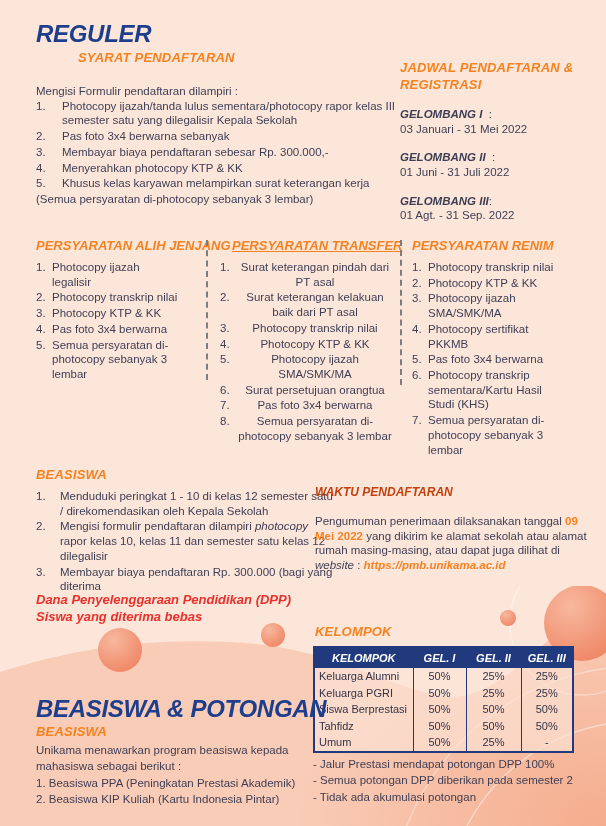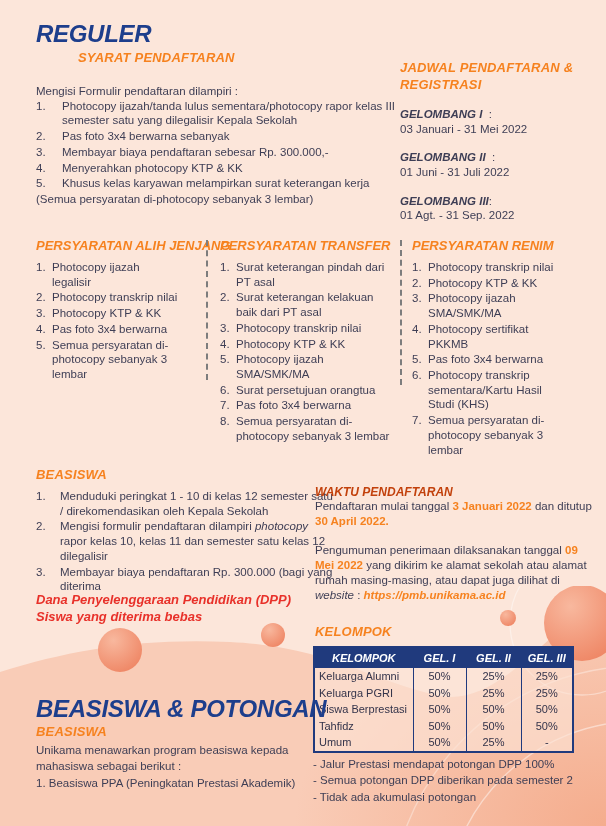--- a/index.html
+++ b/index.html
@@ -124,22 +124,22 @@
       <li>Photocopy transkrip nilai</li>
       <li>Photocopy KTP &amp; KK</li>
       <li>Pas foto 3x4 berwarna</li>
       <li>Semua persyaratan di-photocopy sebanyak 3 lembar</li>
     </ol>
   </div>
 
   <div class="abs dash-sep" style="left:206px; top:240px; height:140px;"></div>
 
   <div class="abs" style="left:220px; top:238px; width:178px;">
-    <div class="col-head" style="">PERSYARATAN TRANSFER</div>
-    <ol class="num gut16 body-txt" style="margin-top:7px; width:174px;">
+    <div class="col-head" style="margin-left:12px;text-decoration:underline;">PERSYARATAN TRANSFER</div>
+    <ol class="num gut16 body-txt" style="margin-top:7px; width:174px;text-align:center;">
       <li>Surat keterangan pindah dari PT asal</li>
       <li>Surat keterangan kelakuan baik dari PT asal</li>
       <li>Photocopy transkrip nilai</li>
       <li>Photocopy KTP &amp; KK</li>
       <li>Photocopy ijazah SMA/SMK/MA</li>
       <li>Surat persetujuan orangtua</li>
       <li>Pas foto 3x4 berwarna</li>
       <li>Semua persyaratan di-photocopy sebanyak 3 lembar</li>
     </ol>
   </div>
@@ -169,21 +169,20 @@
     </ol>
   </div>
 
   <div class="abs red-note" style="left:36px; top:592px;">
     <div>Dana Penyelenggaraan Pendidikan (DPP)</div>
     <div>Siswa yang diterima bebas</div>
   </div>
 
   <div class="abs" style="left:315px; top:485px; width:284px;">
     <div class="waktu-head">WAKTU PENDAFTARAN</div>
-    <div class="body-txt"><span>Pendaftaran mulai tanggal </span><span class="orange-b">3 Januari 2022</span><span> dan ditutup </span><span class="orange-b">30 April 2022.</span></div>
     <div class="body-txt" style="margin-top:15px;"><span>Pengumuman penerimaan dilaksanakan tanggal </span><span class="orange-b">09 Mei 2022</span><span> yang dikirim ke alamat sekolah atau alamat rumah masing-masing, atau dapat juga dilihat di </span><i>website</i><span> : </span><a class="url-link" href="#">https://pmb.unikama.ac.id</a></div>
   </div>
 
   <div class="abs sec-head" style="left:315px; top:624px;">KELOMPOK</div>
 
   <table class="pot abs" style="left:313px; top:646px;">
     <colgroup>
         <col style="width:99px;">
         <col style="width:53px;">
         <col style="width:55px;">
@@ -235,15 +234,16 @@
     <div>- Jalur Prestasi mendapat potongan DPP 100%</div>
     <div>- Semua potongan DPP diberikan pada semester 2</div>
     <div>- Tidak ada akumulasi potongan</div>
   </div>
 
   <div class="abs title" style="left:36px; top:695px;">BEASISWA &amp; POTONGAN</div>
   <div class="abs sec-head" style="left:36px; top:724px;">BEASISWA</div>
   <div class="abs body-txt" style="left:36px; top:742px; width:302px; line-height:1.42;">
     <div>Unikama menawarkan program beasiswa kepada mahasiswa sebagai berikut :</div>
     <div>1. Beasiswa PPA (Peningkatan Prestasi Akademik)</div>
+    <div>2. Beasiswa KIP Kuliah (Kartu Indonesia Pintar)</div>
   </div>
 
 </div>
 
 </body></html>

